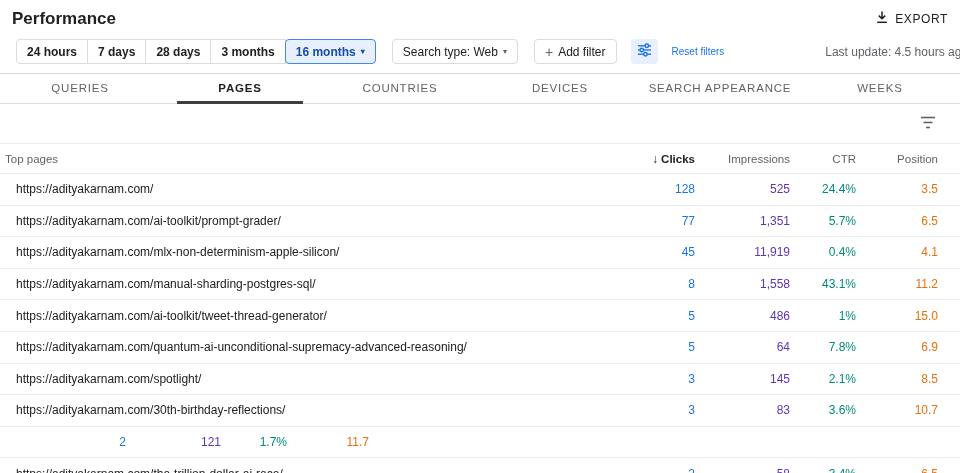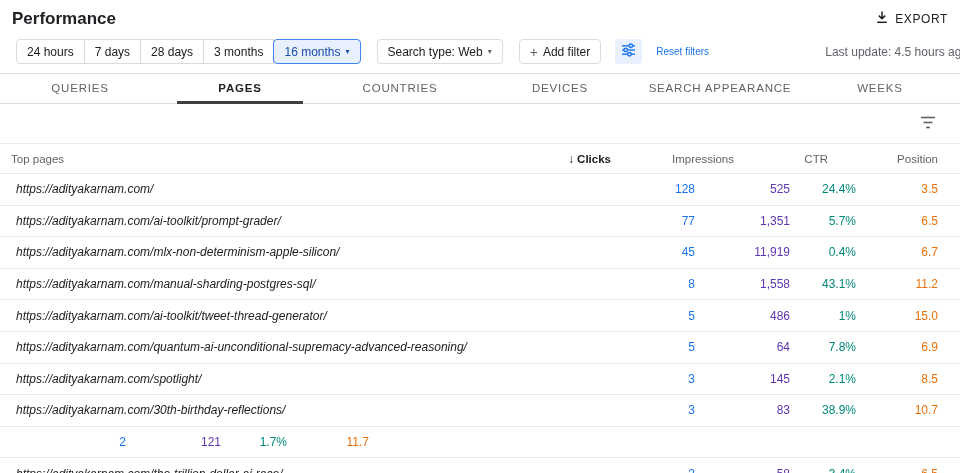--- a/index.html
+++ b/index.html
@@ -14,21 +14,21 @@
     font-weight: 400; letter-spacing: .6px; color: #202124; cursor: pointer; background: none; border: none;
     font-family: inherit; }
 
   
   .filterbar { display: flex; align-items: center; padding: 2px 0 9px 16px;
     border-bottom: 1px solid #dadce0; overflow: hidden; }
   .chip-group { display: flex; }
   .chip { display: inline-flex; align-items: center; gap: 5px; height: 25px; padding: 0 10px;
     border: 1px solid #dadce0; background: #fff; font-size: 12px; color: #202124;
     cursor: pointer; white-space: nowrap; font-family: inherit; }
-  .chip-group .chip { margin-left: -1px; }
+  .chip-group .chip { margin-left: -1px; font-weight: bold; }
   .chip-group .chip:first-child { margin-left: 0; border-radius: 4px 0 0 4px; }
   .chip-group .chip:last-child { border-radius: 0 4px 4px 0; }
   .chip.selected { background: #e8f0fe; border-color: #4285f4; color: #174ea6;
     position: relative; z-index: 2; border-radius: 4px !important; }
   .chip.standalone { border-radius: 4px; margin-left: 16px; }
   .chev { font-size: 8px; color: #5f6368; line-height: 1; }
   .chip.selected .chev { color: #174ea6; }
   .plus-glyph { font-size: 14px; color: #5f6368; line-height: 1; }
   .tune-btn { margin-left: 14px; width: 27px; height: 25px; border-radius: 4px;
     background: #e8f0fe; border: none; display: inline-flex; align-items: center;
@@ -47,37 +47,37 @@
   .tab.active::after { content: ""; position: absolute; left: 50%; bottom: -1px;
     transform: translateX(-50%); width: 126px; height: 3px; background: #3c4043; }
 
   
   .table-toolbar { display: flex; justify-content: flex-end; align-items: center;
     height: 40px; padding: 0 24px; border-bottom: 1px solid #e8eaed; }
   .filter-btn { background: none; border: none; cursor: pointer; display: flex;
     align-items: center; }
 
   
-  .thead { display: flex; align-items: center; height: 30px; padding: 0 22px 0 11px;
-    font-size: 11.5px; color: #5f6368; border-bottom: 1px solid #e8eaed; gap: 28px; }
+  .thead { display: flex; align-items: center; height: 30px; padding: 0 22px 0 5px;
+    font-size: 11.5px; color: #5f6368; border-bottom: 1px solid #e8eaed; }
   .c-url { flex: 1; min-width: 0; text-align: left; overflow: hidden;
     text-overflow: ellipsis; white-space: nowrap; }
   .c-num { text-align: right; white-space: nowrap; }
   .w-clicks { width: 110px; }
   .w-impr { width: 95px; }
   .w-ctr { width: 66px; }
   .w-pos { width: 82px; }
   .thead .sorted { color: #202124; font-weight: 700; display: inline-flex;
     justify-content: flex-end; align-items: center; gap: 3px; }
   .sort-arrow { font-size: 12px; color: #202124; font-weight: 400; }
   .th-btn { cursor: pointer; }
 
   .trow { display: flex; align-items: center; height: 31.6px; padding: 0 22px 0 16px;
     font-size: 12px; border-bottom: 1px solid #e8eaed; background: #fff; }
-  .trow .c-url { color: #202124; cursor: pointer; font-style: italic; }
+  .trow .c-url { color: #202124; cursor: pointer; }
   .clicks { color: var(--clicks-color, #1a73e8); }
   .impressions { color: var(--impressions-color, #5e35b1); }
   .ctr { color: var(--ctr-color, #00897b); }
   .position { color: var(--position-color, #e8710a); }
 </style>
 </head>
 <body>
 
 <div class="topbar">
   <div class="page-title">Performance</div>
@@ -191,21 +191,21 @@
     <span class="c-num w-impr impressions">1,351</span>
     <span class="c-num w-ctr ctr">5.7%</span>
     <span class="c-num w-pos position">6.5</span>
   </div>
 
   <div class="trow">
     <span class="c-url">https://adityakarnam.com/mlx-non-determinism-apple-silicon/</span>
     <span class="c-num w-clicks clicks">45</span>
     <span class="c-num w-impr impressions">11,919</span>
     <span class="c-num w-ctr ctr">0.4%</span>
-    <span class="c-num w-pos position">6.7</span>
+    <span class="c-num w-pos position">4.1</span>
   </div>
 
   <div class="trow">
     <span class="c-url">https://adityakarnam.com/manual-sharding-postgres-sql/</span>
     <span class="c-num w-clicks clicks">8</span>
     <span class="c-num w-impr impressions">1,558</span>
     <span class="c-num w-ctr ctr">43.1%</span>
     <span class="c-num w-pos position">11.2</span>
   </div>
 
@@ -230,21 +230,21 @@
     <span class="c-num w-clicks clicks">3</span>
     <span class="c-num w-impr impressions">145</span>
     <span class="c-num w-ctr ctr">2.1%</span>
     <span class="c-num w-pos position">8.5</span>
   </div>
 
   <div class="trow">
     <span class="c-url">https://adityakarnam.com/30th-birthday-reflections/</span>
     <span class="c-num w-clicks clicks">3</span>
     <span class="c-num w-impr impressions">83</span>
-    <span class="c-num w-ctr ctr">38.9%</span>
+    <span class="c-num w-ctr ctr">3.6%</span>
     <span class="c-num w-pos position">10.7</span>
   </div>
 
   <div class="trow">
     <span class="c-num w-clicks clicks">2</span>
     <span class="c-num w-impr impressions">121</span>
     <span class="c-num w-ctr ctr">1.7%</span>
     <span class="c-num w-pos position">11.7</span>
   </div>
 

